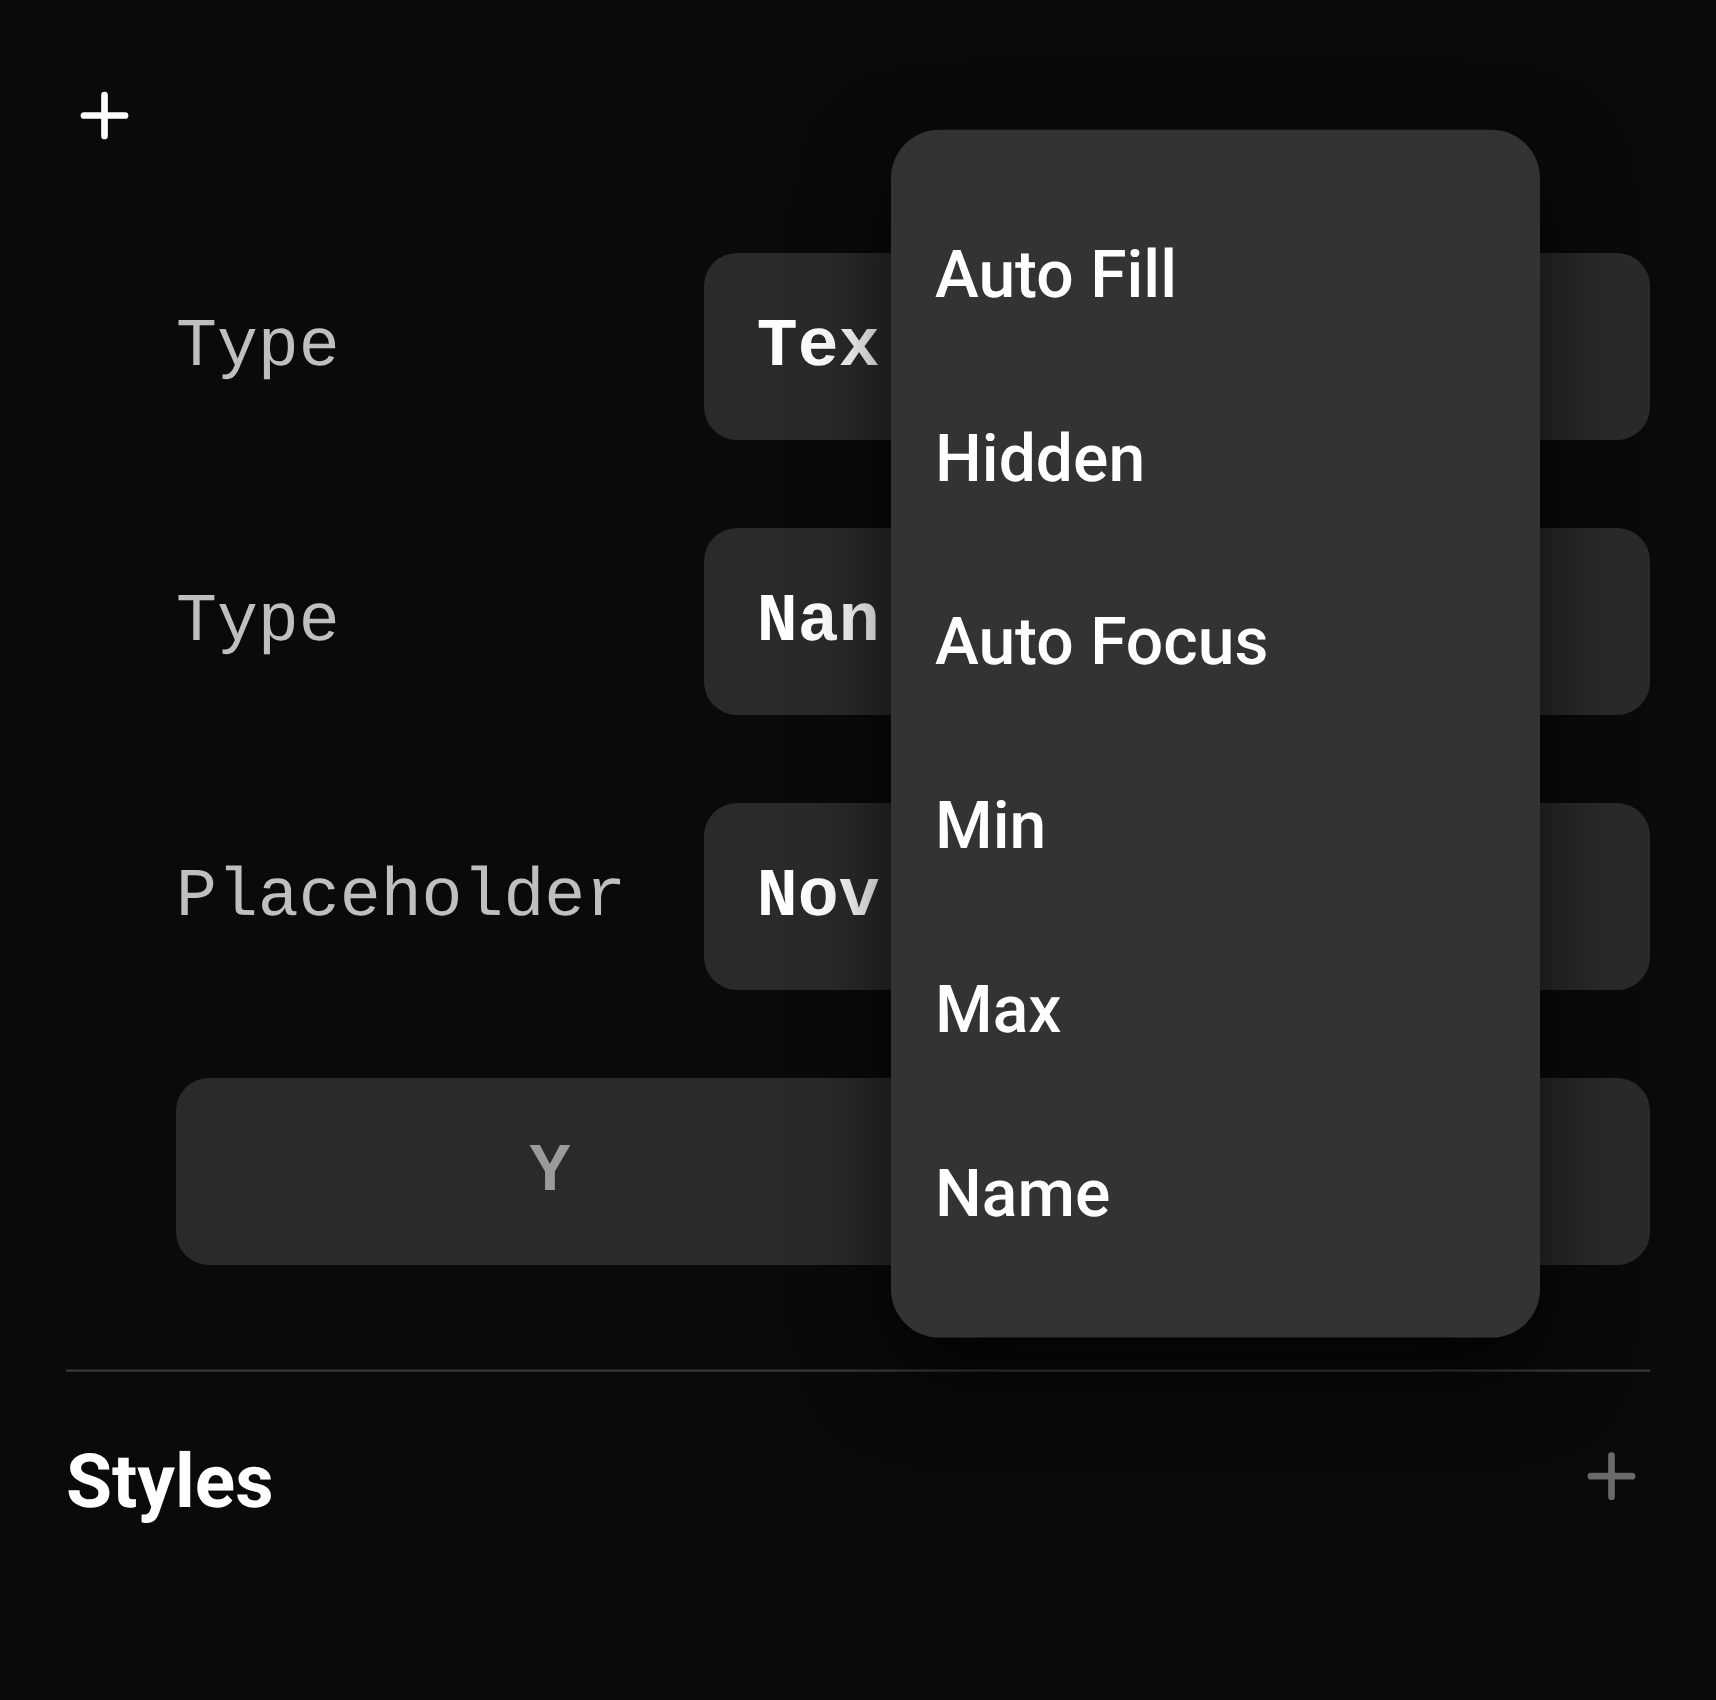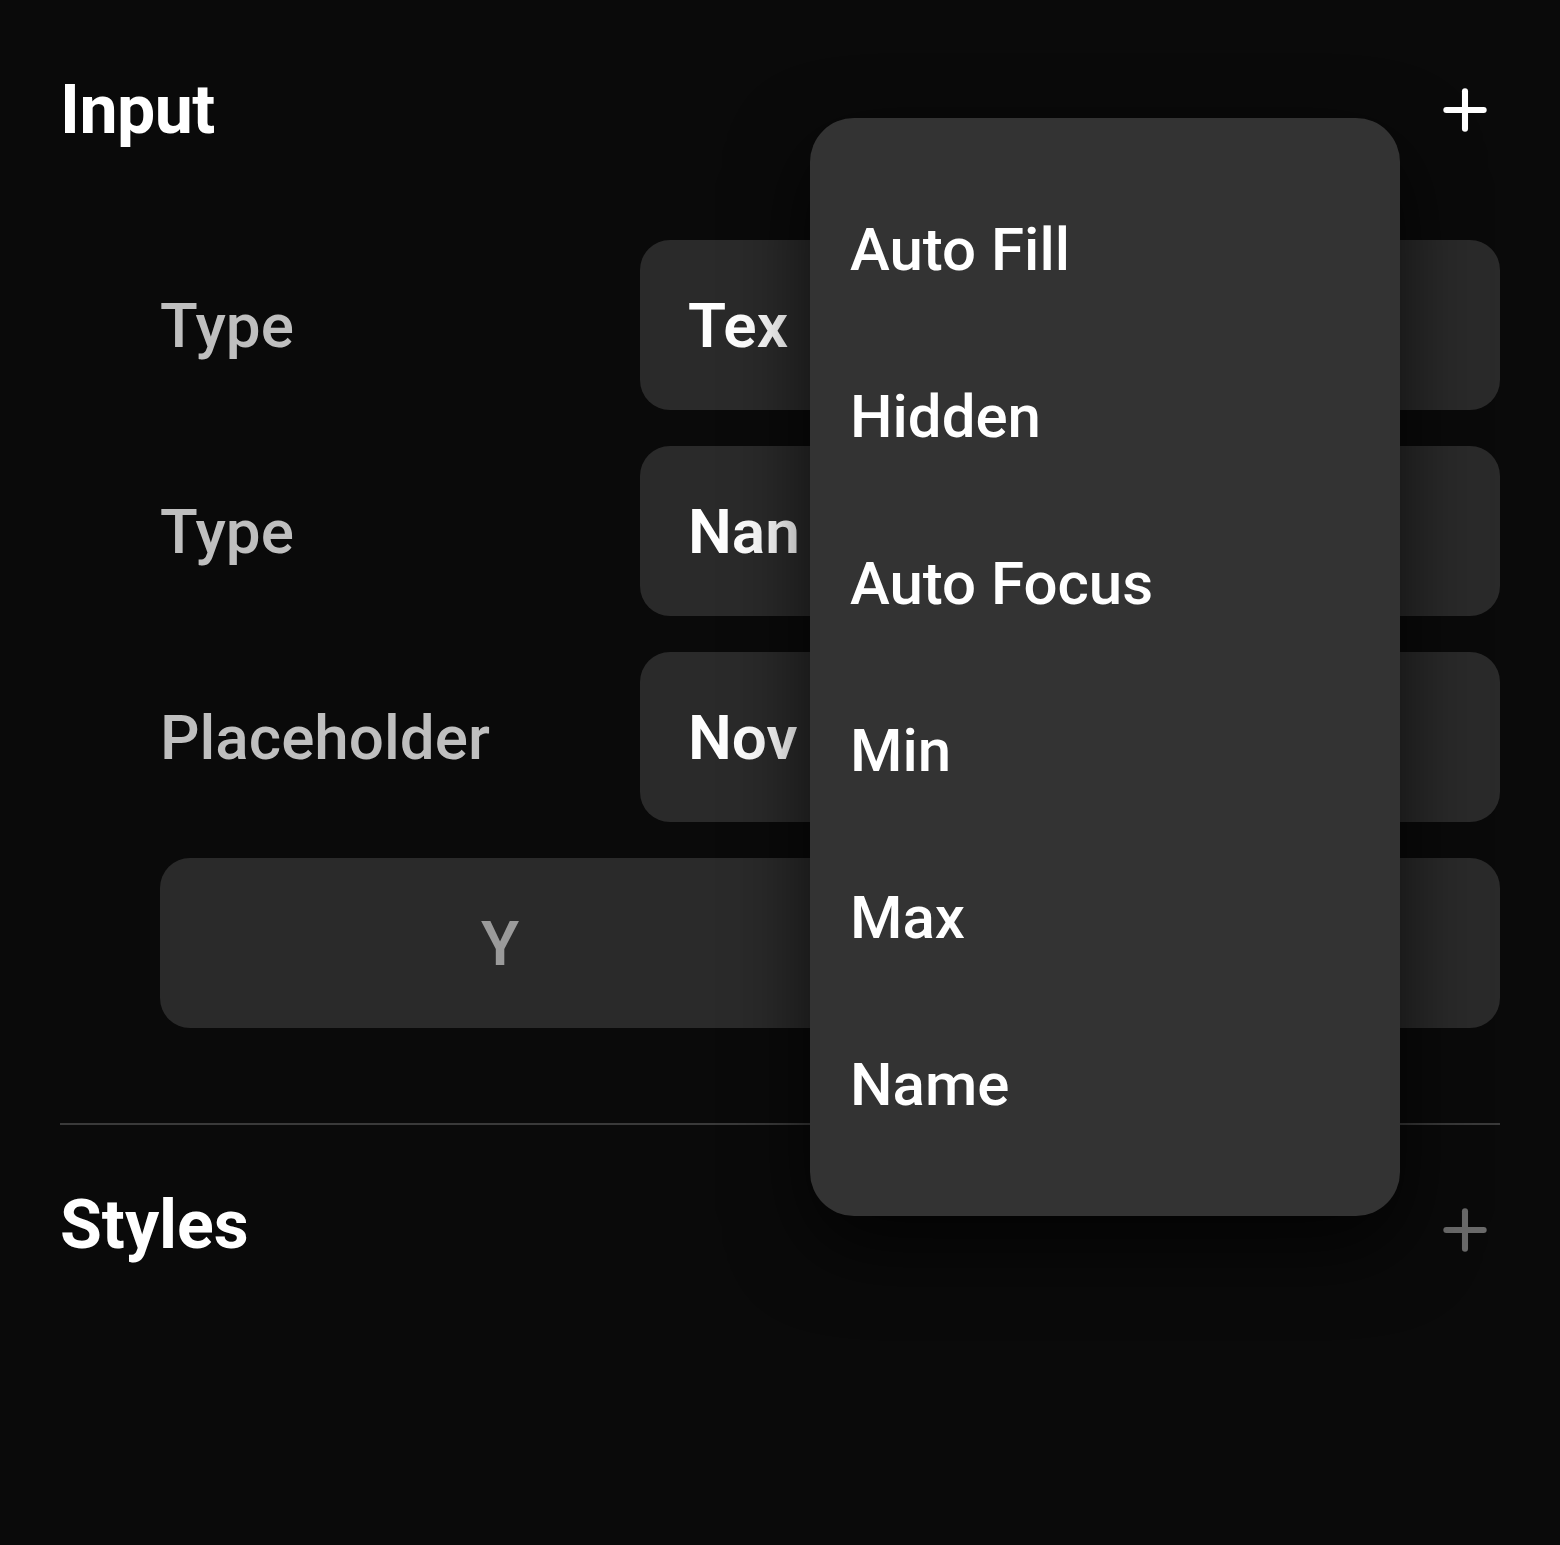--- a/index.html
+++ b/index.html
@@ -40,22 +40,23 @@
     justify-content: center;
     cursor: pointer;
     color: #ffffff;
   }
   .plus-btn svg { width: 56px; height: 56px; }
 
   
   .prop-list {
     display: flex;
     flex-direction: column;
-    gap: 36px;
+    gap: 80px;
     padding-left: 100px;
+    font-family: Liberation Mono, monospace;
   }
   .prop-row {
     display: flex;
     align-items: center;
     gap: 40px;
   }
   .prop-label {
     width: 440px;
     font-size: 62px;
     font-weight: 500;
@@ -94,21 +95,21 @@
   }
 
   .divider {
     height: 2px;
     background: #3a3a3a;
     margin: 95px 0 60px 0;
   }
 
   .styles-header {
     display: flex;
-    align-items: flex-end;
+    align-items: flex-start;
     justify-content: space-between;
   }
   .styles-title {
     font-size: 68px;
     font-weight: 700;
     color: #ffffff;
   }
   .styles-plus {
     width: 70px;
     height: 70px;
@@ -140,21 +141,20 @@
     cursor: pointer;
     white-space: nowrap;
   }
 </style>
 </head>
 <body>
 
 <div class="panel">
 
   <div class="section-header">
-    <div class="section-title">Input</div>
     <div class="plus-btn">
       <svg viewBox="0 0 24 24" fill="none" stroke="currentColor" stroke-width="2.6" stroke-linecap="round">
         <line x1="12" y1="4" x2="12" y2="20"></line>
         <line x1="4" y1="12" x2="20" y2="12"></line>
       </svg>
     </div>
   </div>
 
   <div class="prop-list">
 

